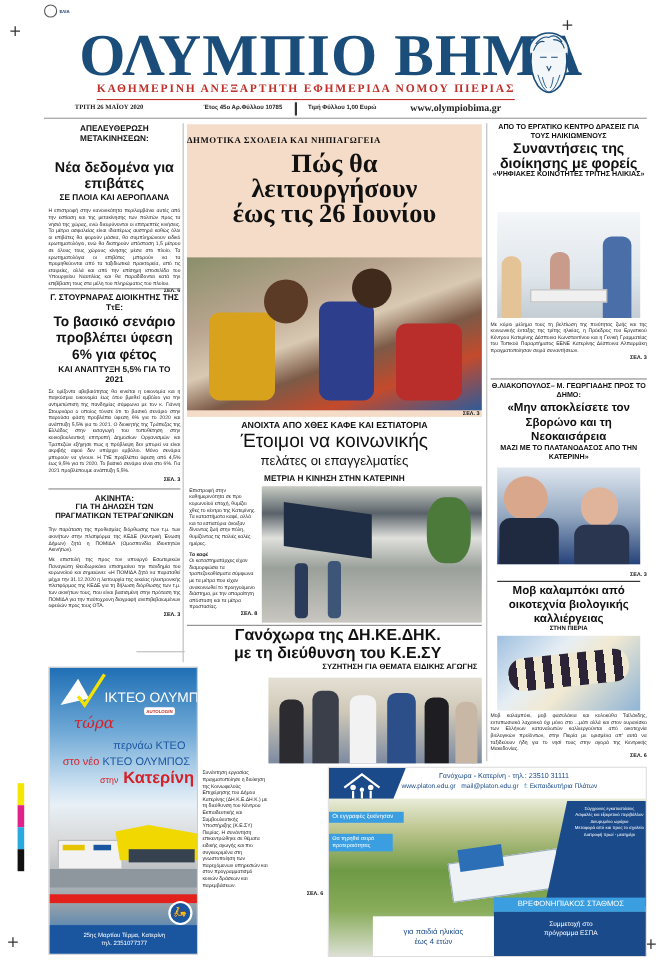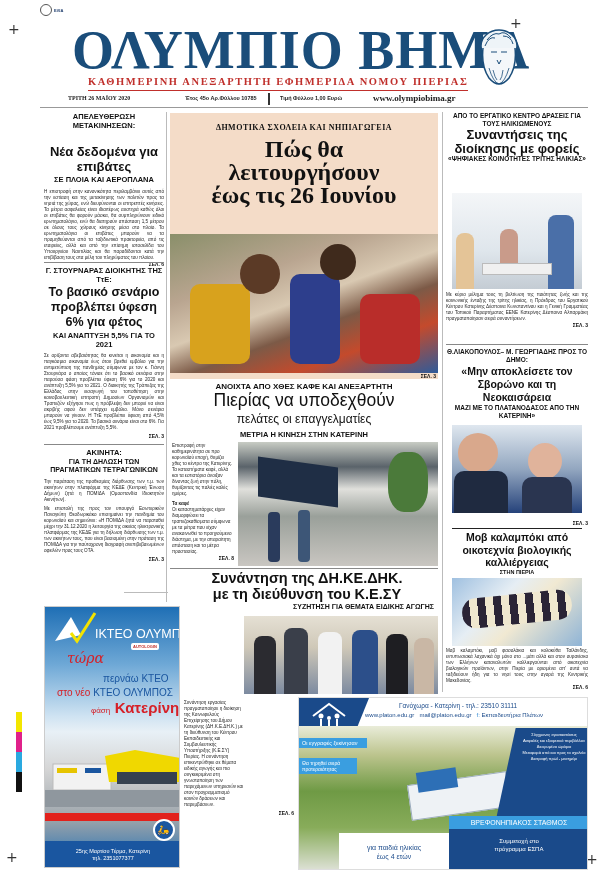--- a/index.html
+++ b/index.html
@@ -29,21 +29,21 @@
   
   .kicker { font-weight: bold; font-size: 7.5px; text-align: center; line-height: 9px; color: #111; }
   .head { font-weight: bold; text-align: center; color: #111; }
   .sub { font-weight: bold; font-size: 7.5px; text-align: center; line-height: 9px; color: #111; }
   .body { font-size: 4.6px; line-height: 6px; color: #222; text-align: justify; }
   .ref { font-weight: bold; font-size: 5px; text-align: right; color: #111; }
   .hr { height: 1px; background: #888; }
 
   
   .feature { left: 170px; top: 113px; width: 268px; height: 266px; background: #f4dcc8; }
-  .feat-kicker { font-family: "Liberation Serif", serif; font-weight: bold; font-size: 8px; letter-spacing: 0.5px; text-align: center; line-height: 10px; }
+  .feat-kicker { font-family: "Liberation Serif", serif; font-weight: bold; font-size: 8px; letter-spacing: 0.5px; line-height: 10px; }
   .feat-head { font-family: "Liberation Serif", serif; font-weight: bold; font-size: 24px; line-height: 23px; text-align: center; color: #111; }
   .photo { position: absolute; overflow: hidden; }
 
   .ad-kteo { left: 44px; top: 606px; width: 136px; height: 262px; border: 1px solid #ccc; background: linear-gradient(180deg, #1f6fb5 0%, #6ea8d6 22%, #cfe3f2 42%, #e8f0f6 48%, #d6d6d6 62%, #9aa3aa 82%, #1f6fb5 100%); overflow: hidden; }
   .ad-platon { left: 298px; top: 697px; width: 290px; height: 173px; background: #ffffff; border: 1px solid #ddd; overflow: hidden; }
 </style>
 </head>
 <body>
 
 <div class="crop" style="left:8px;top:22px;">+</div>
@@ -118,41 +118,41 @@
     <div style="position:absolute;left:20px;top:50px;width:60px;height:80px;background:#d8a21d;border-radius:10px;"></div>
     <div style="position:absolute;left:120px;top:40px;width:50px;height:90px;background:#2d3e8c;border-radius:10px;"></div>
     <div style="position:absolute;left:190px;top:60px;width:60px;height:70px;background:#b92d2a;border-radius:10px;"></div>
     <div style="position:absolute;left:70px;top:20px;width:40px;height:40px;background:#5b3a26;border-radius:50%;"></div>
     <div style="position:absolute;left:150px;top:10px;width:36px;height:36px;background:#3f2a1c;border-radius:50%;"></div>
   </div>
   <div class="ref" style="position:absolute;right:2px;bottom:0px;">ΣΕΛ. 3</div>
 </div>
 
 <div class="abs" style="left:170px;top:382px;width:268px;">
-  <div class="sub" style="font-size:8px;">ΑΝΟΙΧΤΑ ΑΠΟ ΧΘΕΣ ΚΑΦΕ ΚΑΙ ΑΝΕΞΑΡΤΗΤΗ</div>
-  <div class="head" style="font-weight:normal;font-size:17.5px;line-height:19px;">Πιερίας να υποδεχθούν</div>
+  <div class="sub" style="font-size:8px;">ΑΝΟΙΧΤΑ ΑΠΟ ΧΘΕΣ ΚΑΦΕ ΚΑΙ ΕΣΤΙΑΤΟΡΙΑ</div>
+  <div class="head" style="font-weight:normal;font-size:17.5px;line-height:19px;">Έτοιμοι να κοινωνικής</div>
   <div class="head" style="font-weight:normal;font-size:12px;line-height:19px;">πελάτες οι επαγγελματίες</div>
   <div class="sub" style="font-size:7.5px;margin-top:1px;">ΜΕΤΡΙΑ Η ΚΙΝΗΣΗ ΣΤΗΝ ΚΑΤΕΡΙΝΗ</div>
 </div>
 <div class="abs" style="left:172px;top:443px;width:62px;">
   <div class="body" style="text-align:left;">Επιστροφή στην καθημερινότητα σε προ κορωνοϊού εποχή, θυμίζει χθες το κέντρο της Κατερίνης. Τα καταστήματα καφέ, αλλά και τα εστιατόρια άνοιξαν δίνοντας ζωή στην πόλη, θυμίζοντας τις παλιές καλές ημέρες.</div>
   <div class="body" style="font-weight:bold;margin-top:4px;">Τα καφέ</div>
   <div class="body" style="text-align:left;">Οι καταστηματάρχες είχαν διαμορφώσει τα τραπεζοκαθίσματα σύμφωνα με τα μέτρα που είχαν ανακοινωθεί το προηγούμενο διάστημα, με την απαραίτητη απόσταση και τα μέτρα προστασίας.</div>
   <div class="ref">ΣΕΛ. 8</div>
 </div>
 <div class="photo" style="left:238px;top:442px;width:200px;height:124px;background:linear-gradient(180deg,#c8ccc4 0%,#5a636a 20%,#e0e0dc 38%,#9aa09a 60%,#c9c6c1 100%);">
   <div style="position:absolute;left:20px;top:20px;width:80px;height:40px;background:#1f2e45;transform:skewY(8deg);"></div>
   <div style="position:absolute;left:150px;top:10px;width:40px;height:60px;background:#4b7a3a;border-radius:40%;"></div>
   <div style="position:absolute;left:30px;top:70px;width:12px;height:50px;background:#2a3b5c;border-radius:4px;"></div>
   <div style="position:absolute;left:60px;top:68px;width:12px;height:52px;background:#3d5677;border-radius:4px;"></div>
 </div>
 <div class="abs hr" style="left:170px;top:568px;width:268px;"></div>
 
 <div class="abs" style="left:176px;top:570px;width:262px;">
-  <div class="head" style="font-size:14.5px;line-height:16px;">Συνάντηση της ΔΗ.ΚΕ.ΔΗΚ.</div>
+  <div class="head" style="font-size:14.5px;line-height:16px;">Γανόχωρα της ΔΗ.ΚΕ.ΔΗΚ.</div>
   <div class="head" style="font-size:14.5px;line-height:16px;">με τη διεύθυνση του Κ.Ε.ΣΥ</div>
   <div class="sub" style="font-size:7px;text-align:right;padding-right:4px;">ΣΥΖΗΤΗΣΗ ΓΙΑ ΘΕΜΑΤΑ ΕΙΔΙΚΗΣ ΑΓΩΓΗΣ</div>
 </div>
 <div class="photo" style="left:244px;top:616px;width:194px;height:78px;background:linear-gradient(180deg,#e5e0d4 0%,#cfc8b8 40%,#7c8aa0 100%);">
   <div style="position:absolute;left:10px;top:20px;width:22px;height:58px;background:#2b2b30;border-radius:8px 8px 0 0;"></div>
   <div style="position:absolute;left:40px;top:12px;width:24px;height:66px;background:#3a3f4a;border-radius:8px 8px 0 0;"></div>
   <div style="position:absolute;left:74px;top:16px;width:24px;height:62px;background:#f2f2f2;border-radius:8px 8px 0 0;"></div>
   <div style="position:absolute;left:108px;top:14px;width:26px;height:64px;background:#2c4f8a;border-radius:8px 8px 0 0;"></div>
   <div style="position:absolute;left:142px;top:18px;width:22px;height:60px;background:#1e1e22;border-radius:8px 8px 0 0;"></div>
   <div style="position:absolute;left:170px;top:22px;width:20px;height:56px;background:#c9b7a5;border-radius:8px 8px 0 0;"></div>
@@ -212,21 +212,21 @@
   </svg>
   <div style="position:absolute;left:50px;top:20px;font-size:12.5px;color:#fff;white-space:nowrap;">ΙΚΤΕΟ ΟΛΥΜΠΟΣ</div>
   <div style="position:absolute;left:86px;top:36px;background:#fff;color:#c0302c;font-size:4px;font-weight:bold;padding:1px 2px;border-radius:2px;">AUTOLOGIN</div>
   <div style="position:absolute;left:22px;top:43px;font-family:'DejaVu Serif',serif;font-style:italic;font-size:14px;color:#d62027;">τώρα</div>
   <div style="position:absolute;left:58px;top:66px;font-size:10px;color:#1a56a0;white-space:nowrap;">περνάω ΚΤΕΟ</div>
   <div style="position:absolute;left:12px;top:80px;font-size:10px;white-space:nowrap;">
     <span style="color:#d62027;margin-top:17px;">στο νέο</span>
     <span style="color:#1a56a0;">ΚΤΕΟ ΟΛΥΜΠΟΣ</span>
   </div>
   <div style="position:absolute;left:46px;top:92px;white-space:nowrap;">
-    <span style="font-size:8px;color:#d62027;">φάση</span>
+    <span style="font-size:8px;color:#d62027;">στην</span>
     <span style="font-size:15px;font-weight:bold;color:#d62027;">Κατερίνη</span>
   </div>
   <svg style="position:absolute;left:0;top:135px;width:136px;height:65px;" viewBox="0 0 136 65">
     <rect x="8" y="22" width="58" height="26" fill="#f2f2f2" stroke="#bbb"></rect>
     <rect x="12" y="26" width="20" height="5" fill="#e6c400"></rect>
     <rect x="40" y="26" width="16" height="5" fill="#1a56a0"></rect>
     <path d="M60 14 L90 8 L136 16 L136 40 L64 40 Z" fill="#f0d800"></path>
     <rect x="72" y="30" width="60" height="12" fill="#364250"></rect>
     <rect x="0" y="48" width="136" height="17" fill="#8f979e"></rect>
   </svg>

